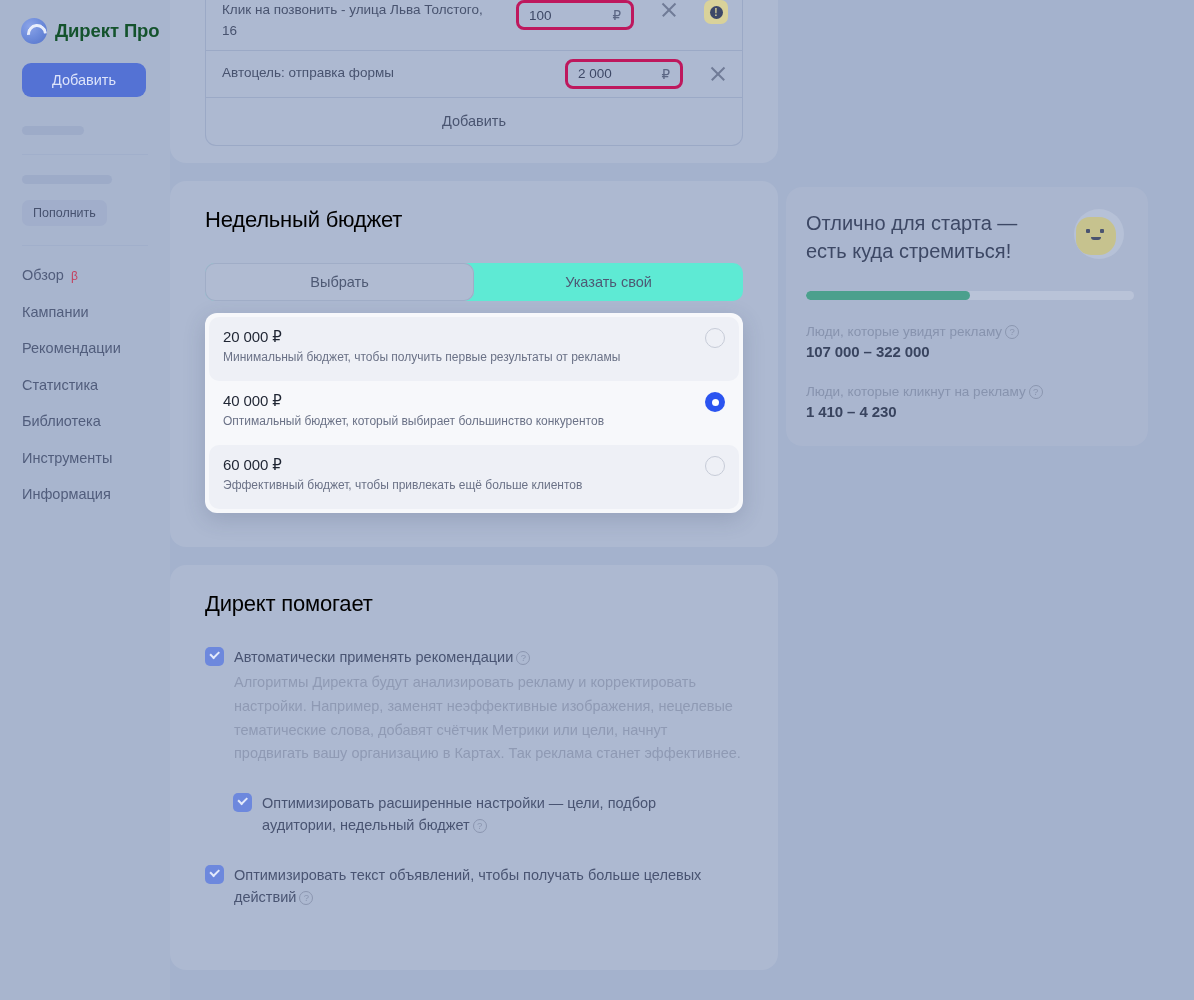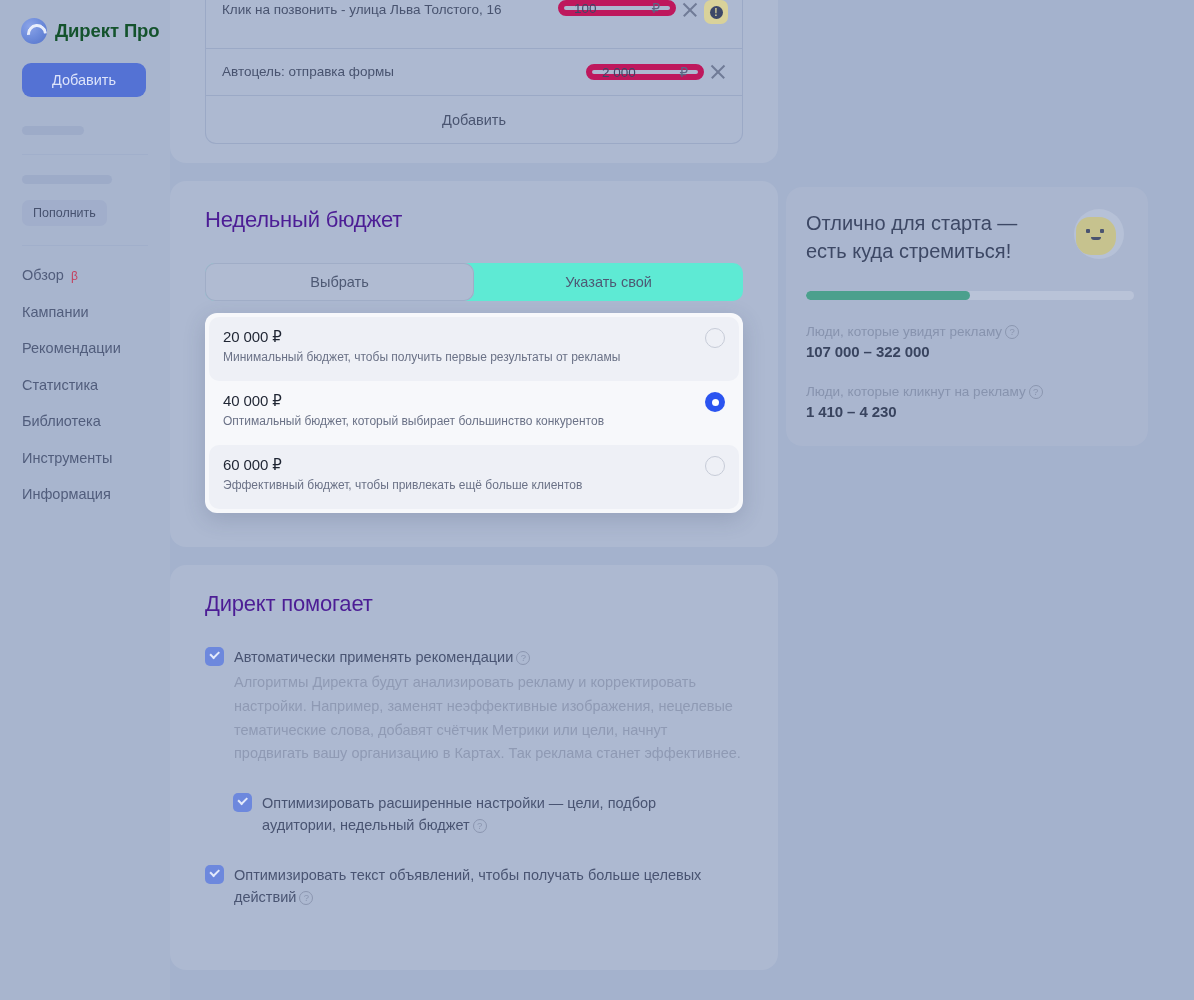--- a/index.html
+++ b/index.html
@@ -153,32 +153,32 @@
     border-top: none;
     border-radius: 0 0 11px 11px;
     overflow: hidden;
   }
   .goal-row {
     display: flex;
     align-items: center;
     min-height: 47px;
     padding: 8px 14px 8px 16px;
     border-bottom: 1px solid #9ba9c6;
-    gap: 4px;
+    gap: 25px;
   }
   .goal-row:first-child { padding-top: 0; min-height: 49px; align-items: flex-start; }
   .goal-label {
     flex: 1;
     font-size: 13.5px;
     color: #48536f;
     line-height: 1.55;
   }
   .goal-input {
-    width: 118px; height: 16px;
-    border: 6px solid #be185d;
+    width: 118px; height: 30px;
+    border: 3px solid #be185d;
     border-radius: 8px;
     background: transparent;
     display: flex;
     align-items: center;
     padding: 0 10px;
     flex: none;
   }
   .goal-input .val { flex: 1; font-size: 13.5px; color: #3d4866; }
   .goal-input .cur { font-size: 13.5px; color: #5b6684; }
   .x-icon {
@@ -225,21 +225,21 @@
     font-size: 14.5px;
     color: #4a5571;
     cursor: pointer;
   }
 
   
   #budget-card { padding: 26px 35px 34px 35px; }
   .card-title {
     font-size: 22px;
     font-weight: 400;
-    color: #4c1d95;
+    color: #000000;
     letter-spacing: -0.2px;
   }
 
   .segmented {
     margin-top: 30px;
     height: 38px;
     width: 538px;
     border-radius: 10px;
     background: #5eead4;
     display: flex;

